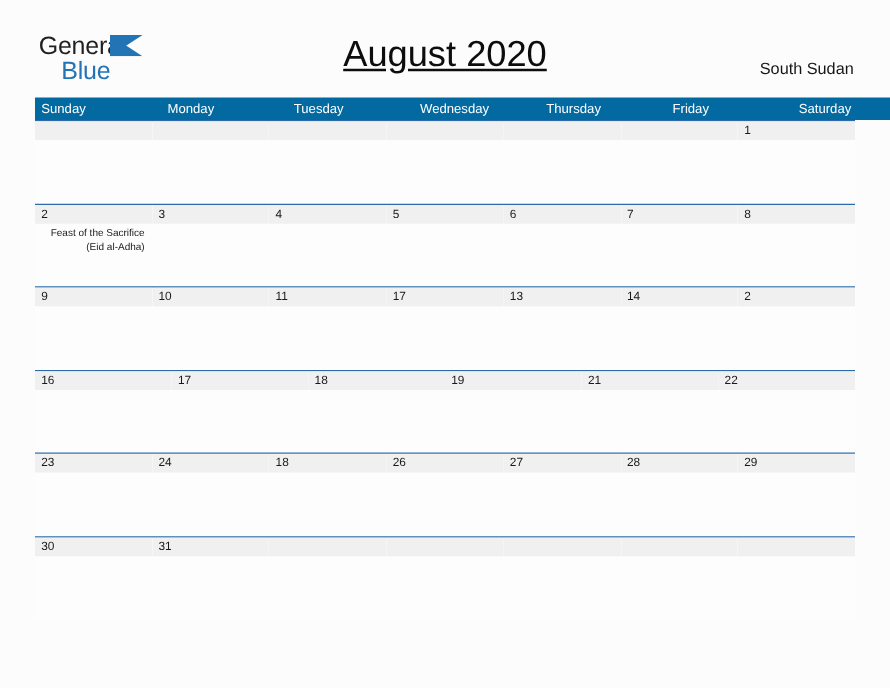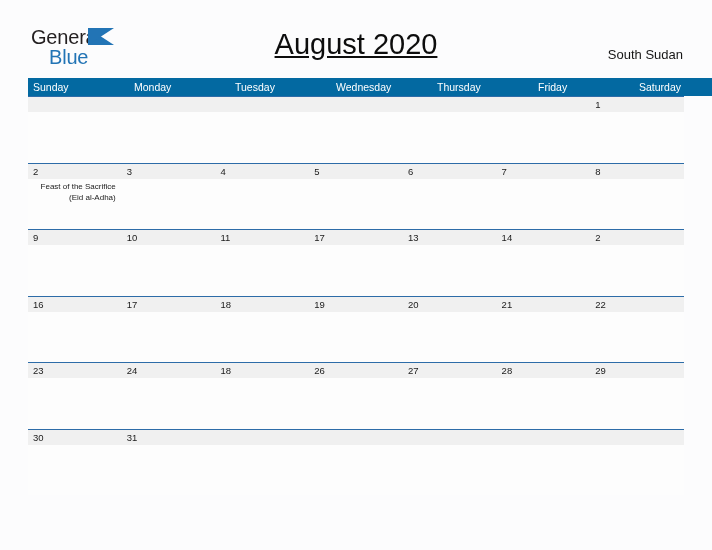--- a/index.html
+++ b/index.html
@@ -273,23 +273,20 @@
         <div class="day-cell">
           <div class="day-number-band">17</div>
         </div>
         <div class="day-cell">
           <div class="day-number-band">18</div>
         </div>
         <div class="day-cell">
           <div class="day-number-band">19</div>
         </div>
         <div class="day-cell">
-          <div class="day-number-band">20</div>
-        </div>
-        <div class="day-cell">
           <div class="day-number-band">21</div>
         </div>
         <div class="day-cell">
           <div class="day-number-band">22</div>
         </div>
       </div>
       <div class="week-row">
         <div class="day-cell">
           <div class="day-number-band">23</div>
         </div>

